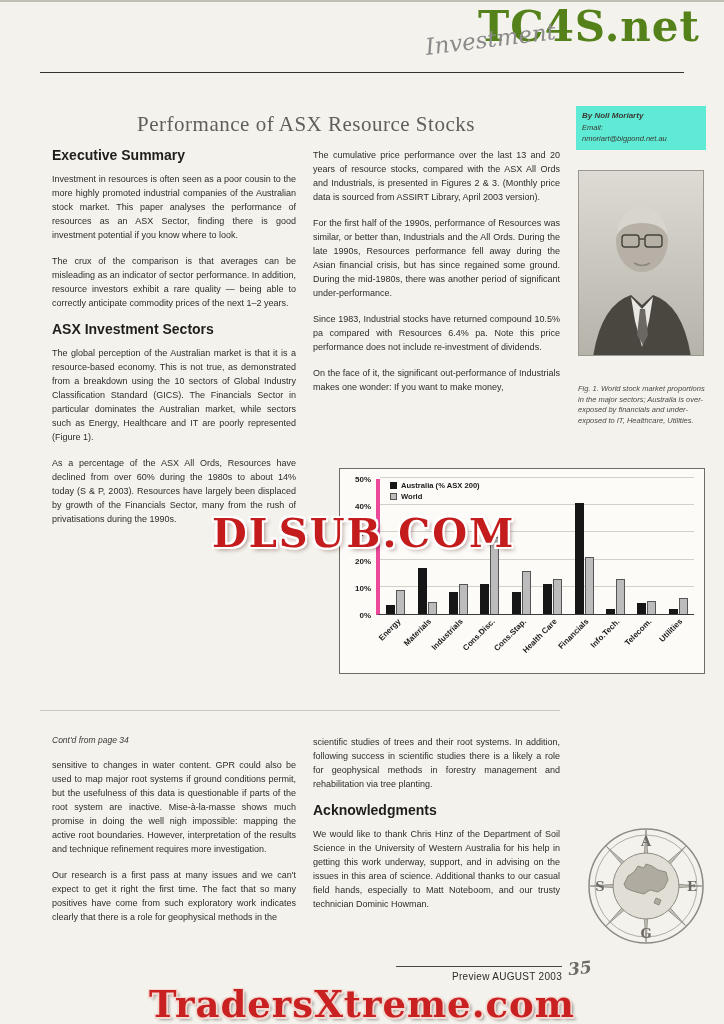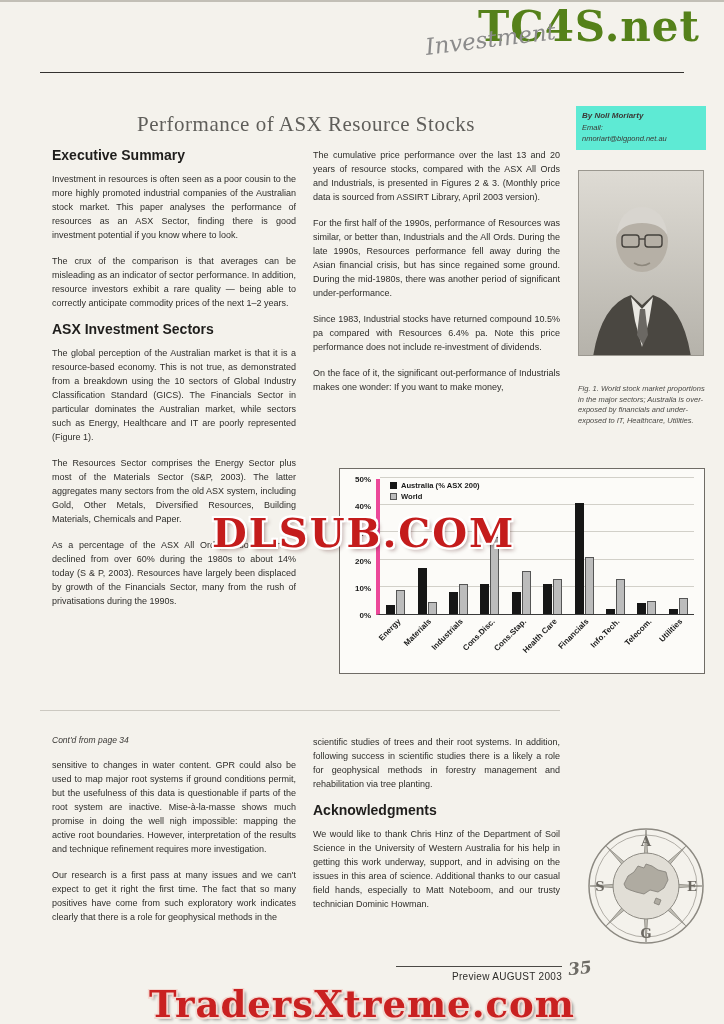--- a/index.html
+++ b/index.html
@@ -77,21 +77,20 @@
   <div class="wm-top">TC4S.net</div>
 
   <h1 class="title">Performance of ASX Resource Stocks</h1>
 
   <div class="col col-left">
     <div class="h">Executive Summary</div>
     <p class="body">Investment in resources is often seen as a poor cousin to the more highly promoted industrial companies of the Australian stock market. This paper analyses the performance of resources as an ASX Sector, finding there is good investment potential if you know where to look.</p>
     <p class="body">The crux of the comparison is that averages can be misleading as an indicator of sector performance. In addition, resource investors exhibit a rare quality — being able to correctly anticipate commodity prices of the next 1–2 years.</p>
     <div class="h h-mid">ASX Investment Sectors</div>
     <p class="body">The global perception of the Australian market is that it is a resource-based economy. This is not true, as demonstrated from a breakdown using the 10 sectors of Global Industry Classification Standard (GICS). The Financials Sector in particular dominates the Australian market, while sectors such as Energy, Healthcare and IT are poorly represented (Figure 1).</p>
-    <p class="body">The Resources Sector comprises the Energy Sector plus most of the Materials Sector (S&amp;P, 2003). The latter aggregates many sectors from the old ASX system, including Gold, Other Metals, Diversified Resources, Building Materials, Chemicals and Paper.</p>
     <p class="body">As a percentage of the ASX All Ords, Resources have declined from over 60% during the 1980s to about 14% today (S &amp; P, 2003). Resources have largely been displaced by growth of the Financials Sector, many from the rush of privatisations during the 1990s.</p>
   </div>
 
   <div class="col col-right">
     <p class="body">The cumulative price performance over the last 13 and 20 years of resource stocks, compared with the ASX All Ords and Industrials, is presented in Figures 2 &amp; 3. (Monthly price data is sourced from ASSIRT Library, April 2003 version).</p>
     <p class="body">For the first half of the 1990s, performance of Resources was similar, or better than, Industrials and the All Ords. During the late 1990s, Resources performance fell away during the Asian financial crisis, but has since regained some ground. During the mid-1980s, there was another period of significant under-performance.</p>
     <p class="body">Since 1983, Industrial stocks have returned compound 10.5% pa compared with Resources 6.4% pa. Note this price performance does not include re-investment of dividends.</p>
     <p class="body">On the face of it, the significant out-performance of Industrials makes one wonder: If you want to make money,</p>
   </div>
 

